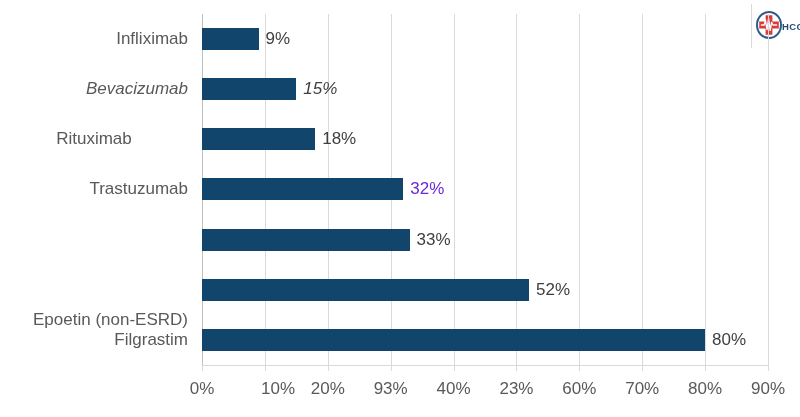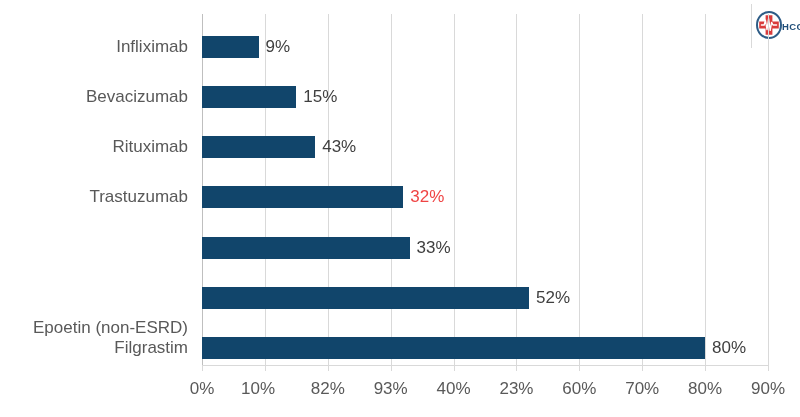--- a/index.html
+++ b/index.html
@@ -81,21 +81,21 @@
   }
   .gridline.axis-zero {
     background: #BFBFBF;
     width: 1px;
   }
 
   
   .rows {
     position: absolute;
     left: 0;
-    top: 22px;
+    top: 14px;
     width: 676px;
     height: 351px;
     padding-left: 23px;
   }
   .row {
     position: absolute;
     left: 0;
     width: 800px;
     display: flex;
     align-items: center;
@@ -180,34 +180,34 @@
       <div class="gridline" style="left: 503.111px;"></div>
       <div class="gridline" style="left: 566px;"></div>
     </div>
 
   <div class="rows" id="rows">
       <div class="row" style="top: 0px; height: 50.1429px;">
         <div class="cat-label" style="top: 15.0714px;">Infliximab</div>
         <div class="bar" style="top: 14.0714px; width: 56.6px; background: rgb(17, 69, 107);"></div>
         <div class="bar-value" style="top: 15.0714px; left: 265.6px; color: rgb(63, 63, 63);">9%</div>
       </div>
-      <div class="row" style="top: 50.1429px; height: 50.1429px;">
+      <div class="row" style="top: 50.1429px; height: 50.1429px; font-style: italic;">
         <div class="cat-label" style="top: 15.0714px;">Bevacizumab</div>
         <div class="bar" style="top: 14.0714px; width: 94.3333px; background: rgb(17, 69, 107);"></div>
         <div class="bar-value" style="top: 15.0714px; left: 303.333px; color: rgb(63, 63, 63);">15%</div>
       </div>
       <div class="row" style="top: 100.286px; height: 50.1429px;">
-        <div class="cat-label" style="top: 15.0714px;">Rituximab</div>
+        <div class="cat-label" style="top: 15.0714px; text-align: center;">Rituximab</div>
         <div class="bar" style="top: 14.0714px; width: 113.2px; background: rgb(17, 69, 107);"></div>
-        <div class="bar-value" style="top: 15.0714px; left: 322.2px; color: rgb(63, 63, 63);">43%</div>
+        <div class="bar-value" style="top: 15.0714px; left: 322.2px; color: rgb(63, 63, 63);">18%</div>
       </div>
       <div class="row" style="top: 150.429px; height: 50.1429px;">
         <div class="cat-label" style="top: 15.0714px;">Trastuzumab</div>
         <div class="bar" style="top: 14.0714px; width: 201.244px; background: rgb(17, 69, 107);"></div>
-        <div class="bar-value" style="top: 15.0714px; left: 410.244px; color: #ef4444;">32%</div>
+        <div class="bar-value" style="top: 15.0714px; left: 410.244px; color: #6d28d9;">32%</div>
       </div>
       <div class="row" style="top: 200.571px; height: 50.1429px;">
         <div class="bar" style="top: 14.0714px; width: 207.533px; background: rgb(17, 69, 107);"></div>
         <div class="bar-value" style="top: 15.0714px; left: 416.533px; color: rgb(63, 63, 63);">33%</div>
       </div>
       <div class="row" style="top: 250.714px; height: 50.1429px;">
         <div class="cat-label" style="top: 15.0714px; margin-top: 30px;">Epoetin (non-ESRD)</div>
         <div class="bar" style="top: 14.0714px; width: 327.022px; background: rgb(17, 69, 107);"></div>
         <div class="bar-value" style="top: 15.0714px; left: 536.022px; color: rgb(63, 63, 63);">52%</div>
       </div>
@@ -216,23 +216,23 @@
         <div class="bar" style="top: 14.0714px; width: 503.111px; background: rgb(17, 69, 107);"></div>
         <div class="bar-value" style="top: 15.0714px; left: 712.111px; color: rgb(63, 63, 63);">80%</div>
       </div>
     </div>
 
   <div class="x-axis-line"></div>
   <div id="xaxis">
       <div class="tick-mark" style="left: 202px;"></div>
       <div class="tick-label" style="left: 202px;">0%</div>
       <div class="tick-mark" style="left: 264.889px;"></div>
-      <div class="tick-label" style="left: 258px;">10%</div>
+      <div class="tick-label" style="left: 278px;">10%</div>
       <div class="tick-mark" style="left: 327.778px;"></div>
-      <div class="tick-label" style="left: 327.778px;">82%</div>
+      <div class="tick-label" style="left: 327.778px;">20%</div>
       <div class="tick-mark" style="left: 390.667px;"></div>
       <div class="tick-label" style="left: 390.667px;">93%</div>
       <div class="tick-mark" style="left: 453.556px;"></div>
       <div class="tick-label" style="left: 453.556px;">40%</div>
       <div class="tick-mark" style="left: 516.444px;"></div>
       <div class="tick-label" style="left: 516.444px;">23%</div>
       <div class="tick-mark" style="left: 579.333px;"></div>
       <div class="tick-label" style="left: 579.333px;">60%</div>
       <div class="tick-mark" style="left: 642.222px;"></div>
       <div class="tick-label" style="left: 642.222px;">70%</div>

